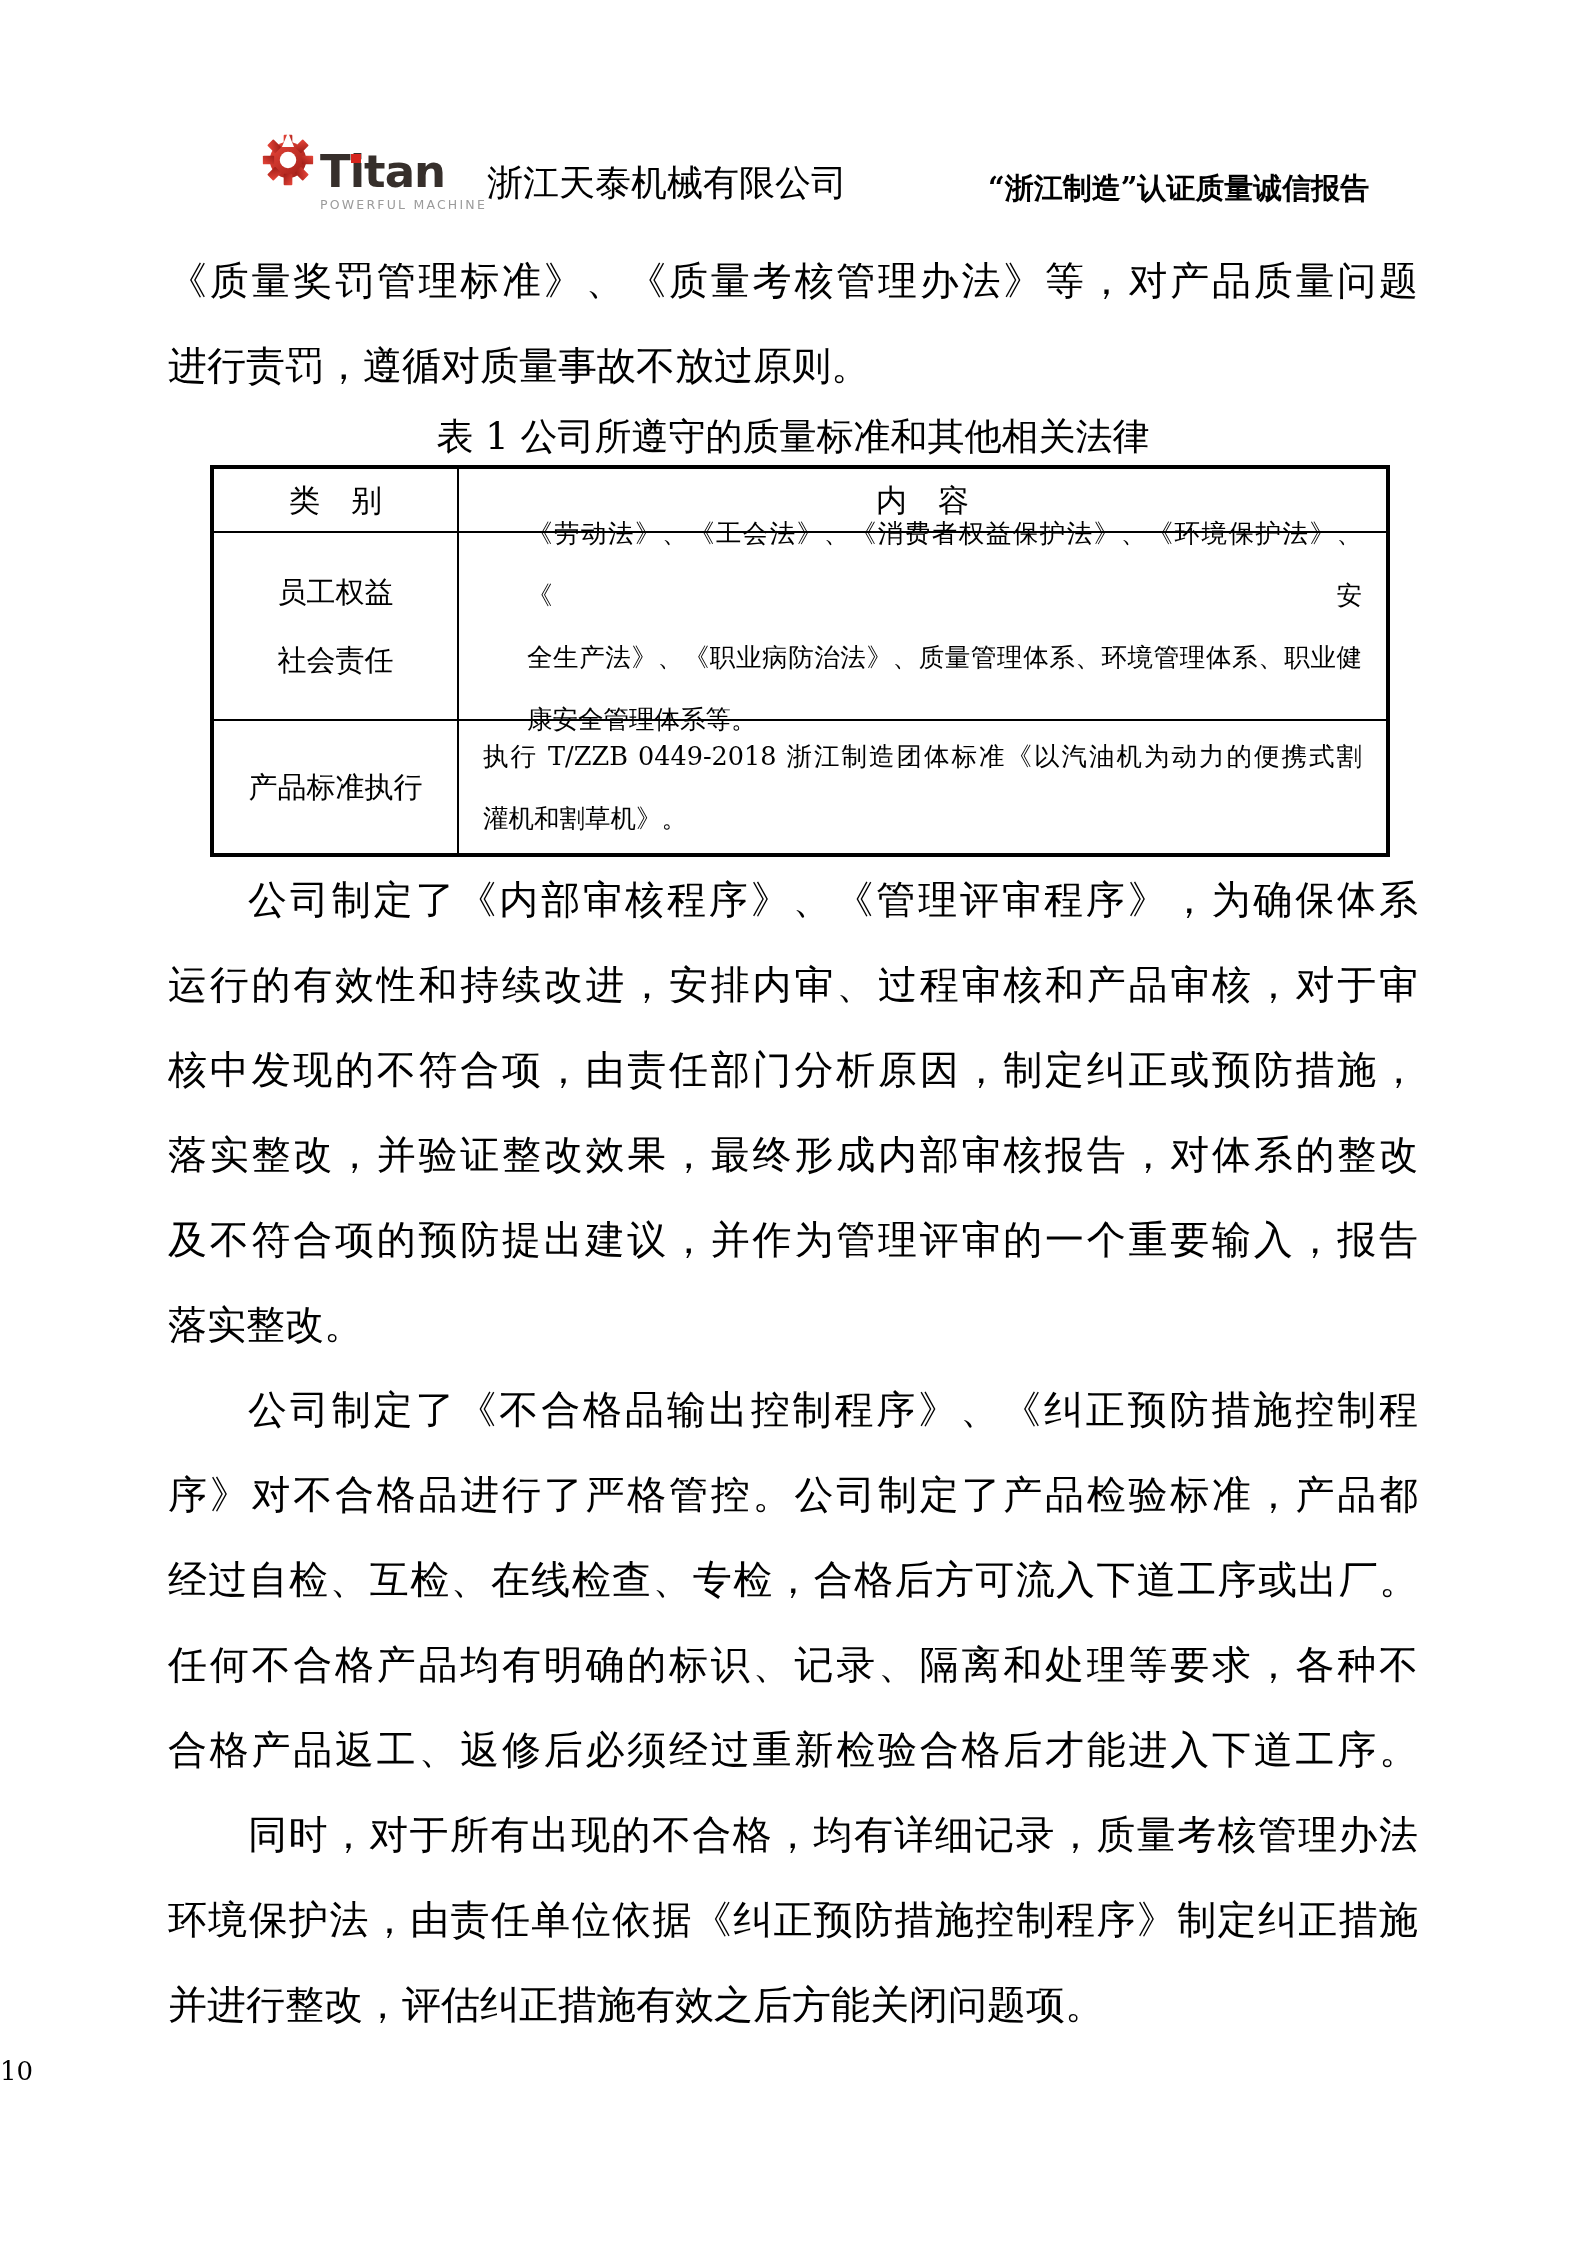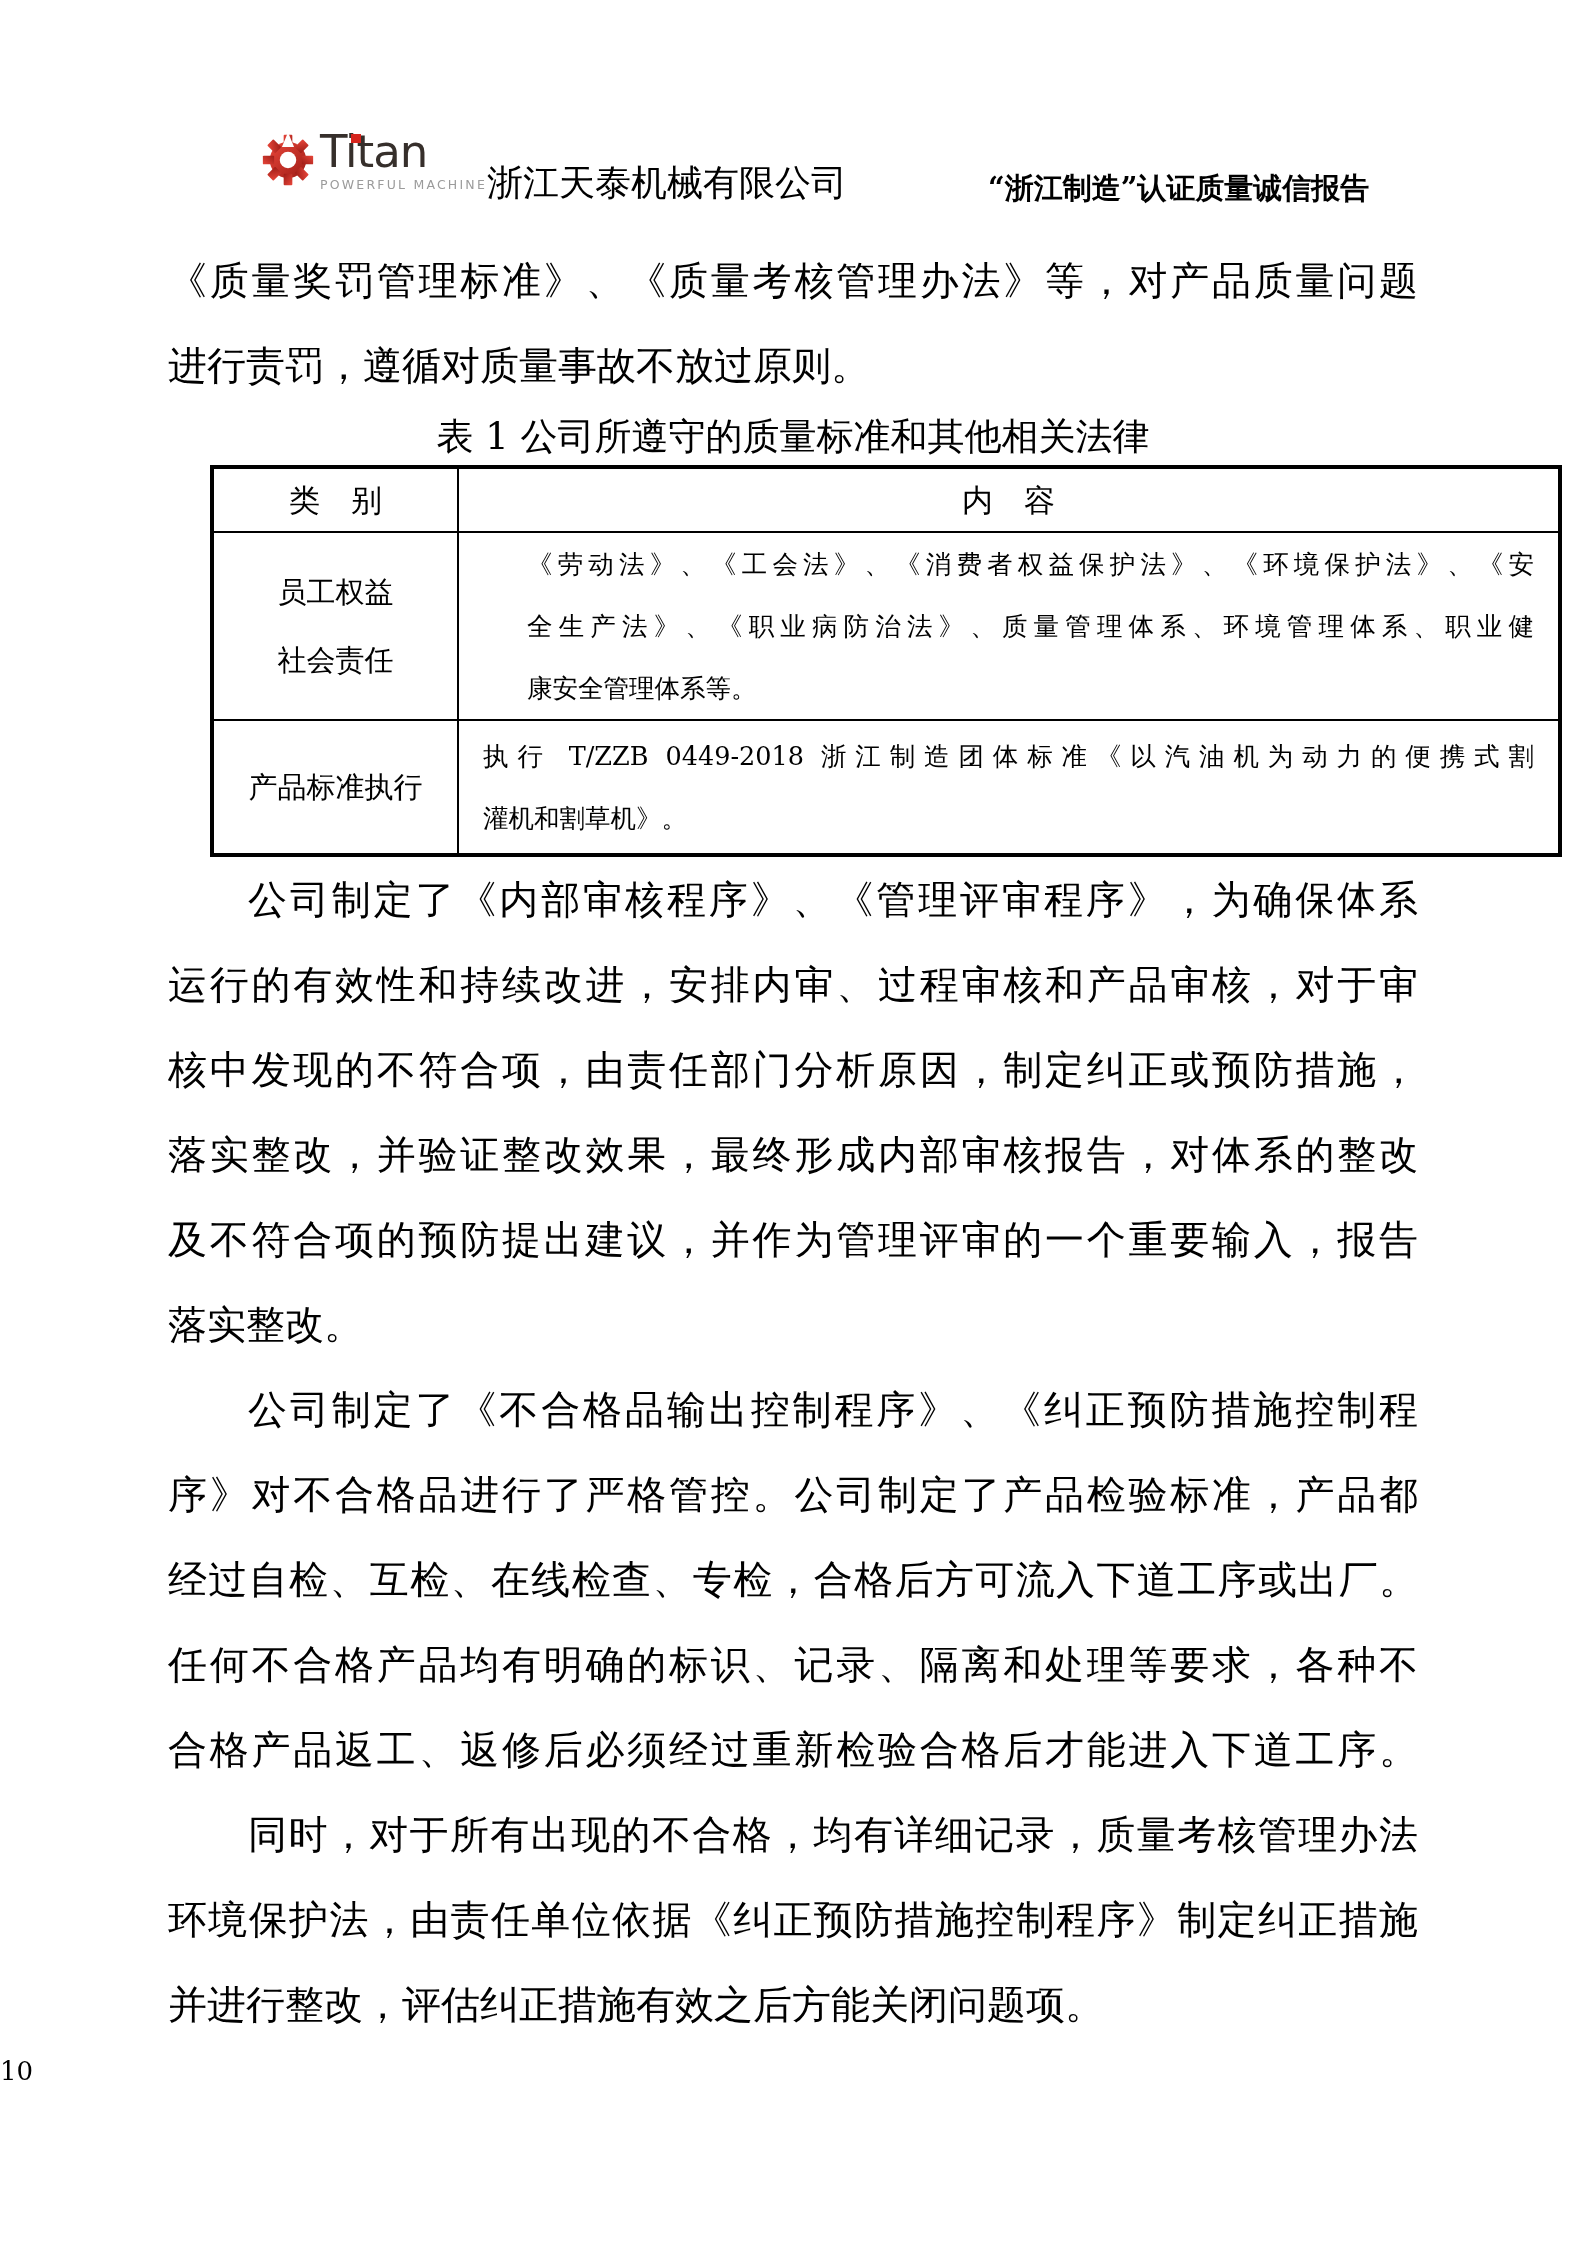--- a/index.html
+++ b/index.html
@@ -13,41 +13,41 @@
     overflow:hidden;
   }
 
   
   .logo { position:absolute; left:262px; top:128px; width:200px; height:70px; }
   .gear { position:absolute; left:0; top:6px; }
   .brandbox { position:absolute; left:58px; top:0; }
   .titan-word {
     position:relative; display:inline-block;
     font-family:"DejaVu Sans","Liberation Sans",sans-serif;
-    font-weight:normal; font-size:45px; line-height:48px;
-    letter-spacing:-1px; color:#362f2b;
+    font-weight:bold; font-size:45px; line-height:48px;
+    letter-spacing:-1px; color:#362f2b;margin-top:20px;
   }
   .red-dot { position:absolute; left:31px; top:6px; width:10px; height:9px; background:#d6251d; }
   .tagline {
     font-family:"DejaVu Sans","Liberation Sans",sans-serif;
     font-size:12.5px; letter-spacing:2.2px; color:#9b9b9b; margin-top:1px; white-space:nowrap;
   }
   .company-name { position:absolute; left:487px; top:163px; font-size:36px; line-height:40px; white-space:nowrap; }
   .report-title { position:absolute; left:988px; top:171px; font-size:29px; line-height:34px; font-weight:bold; white-space:nowrap; }
 
   
   .content { position:absolute; left:168px; top:238px; width:1250px; }
   .para { font-size:39px; }
   .tline { line-height:85px; white-space:normal; }
   .tline.j { text-align:justify; text-align-last:justify; }
   .para.indent .tline:first-child { text-indent:80px; }
 
   
   .table-title { font-size:37px; line-height:57px; height:57px; text-align:center; }
-  .qtable { box-sizing:border-box; margin-left:42px; width:1352px; border:4px solid #000; }
+  .qtable { box-sizing:border-box; margin-left:42px; width:1180px; border:4px solid #000; }
   .trow { display:flex; }
   .trow + .trow { border-top:2px solid #000; }
   .cell-cat {
     box-sizing:border-box; width:245px; border-right:2px solid #000;
     display:flex; flex-direction:column; justify-content:center; align-items:center;
     text-align:center; font-size:29px;
   }
   .cell-cat .tline { line-height:68px; }
   .cell-content { box-sizing:border-box; flex:1; padding:0 24px; font-size:25.5px; display:flex; flex-direction:column; justify-content:center; }
   .cell-content .tline { line-height:62px; }

